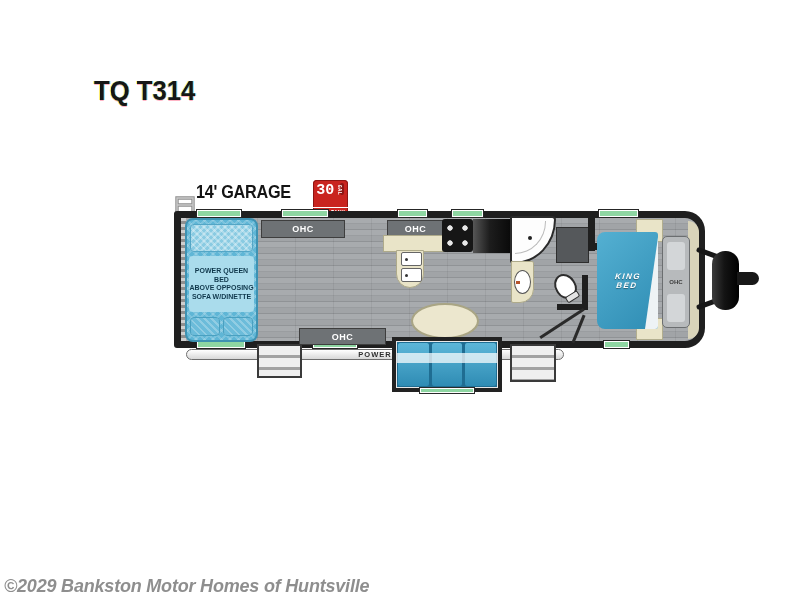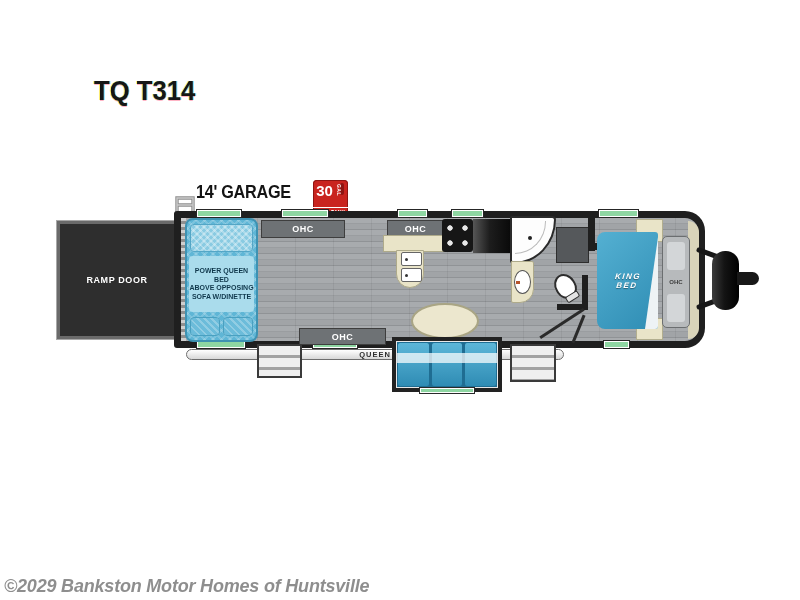--- a/index.html
+++ b/index.html
@@ -11,21 +11,21 @@
   .model-title{left:94px;top:76px;font-size:27px;font-weight:bold;color:#161616;
     letter-spacing:0px;transform:scaleX(.95);transform-origin:left;
     text-shadow:1px 0 rgba(0,190,255,.55),-1px 0 rgba(255,225,0,.55),0 1px rgba(255,40,90,.35);}
   .garage-label{left:196px;top:182px;font-size:18px;font-weight:800;color:#141414;
     transform:scaleX(.9);transform-origin:left;letter-spacing:-.3px;}
 
   
   .fuel{left:313px;top:180px;width:35px;height:38px;background:var(--fuel_red,#c9241f);
     border-radius:4px;color:#fff;box-shadow:0 0 0 1px #8e1512 inset;}
   .fuel .slot{position:absolute;right:4px;top:3px;width:4px;height:12px;background:#8e1512;border-radius:2px;}
-  .fuel-top{position:absolute;left:0;top:2px;width:100%;display:flex;justify-content:center;align-items:flex-start;}
+  .fuel-top{position:absolute;left:0;top:2px;width:100%;display:flex;justify-content:center;align-items:flex-start;font-family:Liberation Mono, monospace;}
   .fuel-cap{font-size:15px;font-weight:bold;line-height:17px;}
   .fuel-unit{font-size:5px;font-weight:bold;transform:rotate(90deg);transform-origin:center;margin-top:5px;letter-spacing:.5px;}
   .fuel-lbl{position:absolute;left:0;bottom:3px;width:100%;text-align:center;font-size:5px;font-weight:bold;
     border-top:1px solid #fff;padding-top:1px;letter-spacing:.2px;}
 
   
   .body{left:174px;top:211px;width:531px;height:137px;border:7px solid var(--wall,#1f1f1f);
     border-radius:3px 20px 20px 3px;box-sizing:border-box;
     background:
       repeating-linear-gradient(90deg, rgba(0,0,0,.06) 0 1px, transparent 1px 38px),
@@ -153,23 +153,20 @@
     <div class="fuel-lbl">FUEL TANK</div>
   </div>
 
   <div class="abs ladder">
     <svg width="26" height="20" viewBox="0 0 26 20">
       <path d="M5 20 V4 H21 V20 M5 11 H21" stroke="#8f8f8f" stroke-width="3.4" fill="none"></path>
       <path d="M5 20 V4 H21 V20 M5 11 H21" stroke="#c9c9c9" stroke-width="1.4" fill="none"></path>
     </svg>
   </div>
 
-  <div class="abs ramp">
-    <span>RAMP DOOR</span>
-  </div>
 
   <div class="abs body"></div>
   <div class="abs wallhatch"></div>
 
   <div class="abs win" style="left:197px;top:210px;width:44px;"></div>
   <div class="abs win" style="left:282px;top:210px;width:46px;"></div>
   <div class="abs win" style="left:398px;top:210px;width:29px;"></div>
   <div class="abs win" style="left:452px;top:210px;width:31px;"></div>
   <div class="abs win" style="left:599px;top:210px;width:39px;"></div>
 
@@ -233,21 +230,21 @@
     <span style="position:relative;z-index:1;">OHC</span>
   </div>
 
   <div class="abs hitchline" style="left:696px;top:251px;width:25px;height:5px;transform:rotate(20deg);"></div>
   <div class="abs hitchline" style="left:696px;top:301px;width:25px;height:5px;transform:rotate(-20deg);"></div>
   <div class="abs propane"></div>
   <div class="abs coupler"></div>
 
   <div class="abs table"></div>
   <div class="abs awning">
-    <span>QUEEN</span>
+    <span>POWER</span>
   </div>
   <div class="abs steps" style="left:257px;top:344px;width:45px;height:34px;"></div>
   <div class="abs steps" style="left:510px;top:344px;width:46px;height:38px;"></div>
 
   <div class="abs sofabox">
     <div class="sofa">
       <div class="cush"></div>
       <div class="cush"></div>
       <div class="cush"></div>
       <div class="band"></div>

